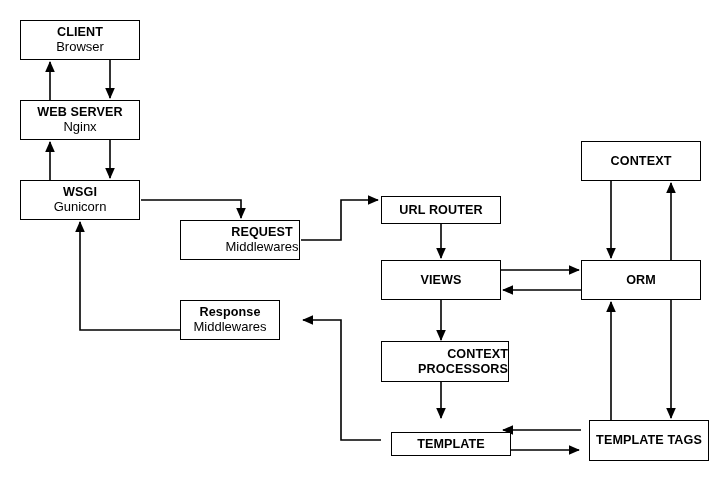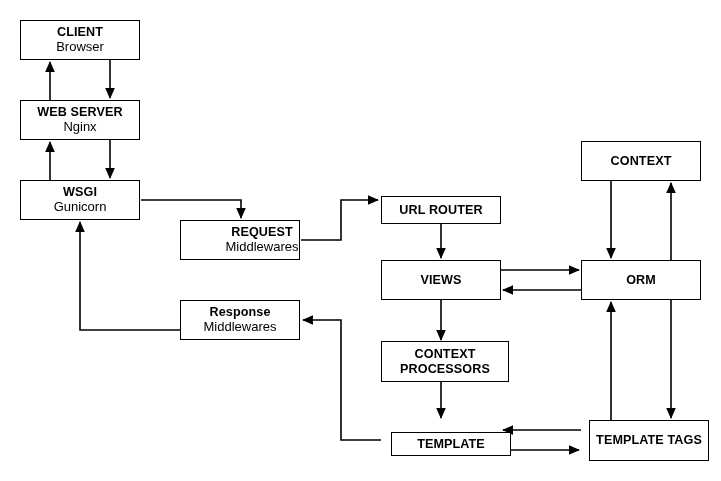--- a/index.html
+++ b/index.html
@@ -36,21 +36,21 @@
     flex-direction: column;
     align-items: center;
     justify-content: center;
     line-height: 1.12;
     z-index: 2;
   }
   .node-title {
     font-size: 12.6px;
     font-weight: bold;
     letter-spacing: 0.1px;
-    text-align: center;
+    text-align: right;
     white-space: nowrap;
   }
   .node-subtitle {
     font-size: 13px;
     font-weight: normal;
     text-align: center;
     white-space: nowrap;
     margin-top: 1px;
   }
   .node-title.two-line {
@@ -122,21 +122,21 @@
   <div class="node" style="left:20px; top:180px; width:120px; height:40px;">
     <div class="node-title">WSGI</div>
     <div class="node-subtitle">Gunicorn</div>
   </div>
 
   <div class="node" style="left:180px; top:220px; width:120px; height:40px;padding-left:44px;">
     <div class="node-title">REQUEST</div>
     <div class="node-subtitle">Middlewares</div>
   </div>
 
-  <div class="node" style="left:180px; top:300px; width:120px; height:40px;">
+  <div class="node" style="left:180px; top:300px; width:100px; height:40px;">
     <div class="node-title">Response</div>
     <div class="node-subtitle">Middlewares</div>
   </div>
 
   <div class="node" style="left:381px; top:196px; width:120px; height:28px;">
     <div class="node-title">URL ROUTER</div>
   </div>
 
   <div class="node" style="left:381px; top:260px; width:120px; height:40px;">
     <div class="node-title">VIEWS</div>

